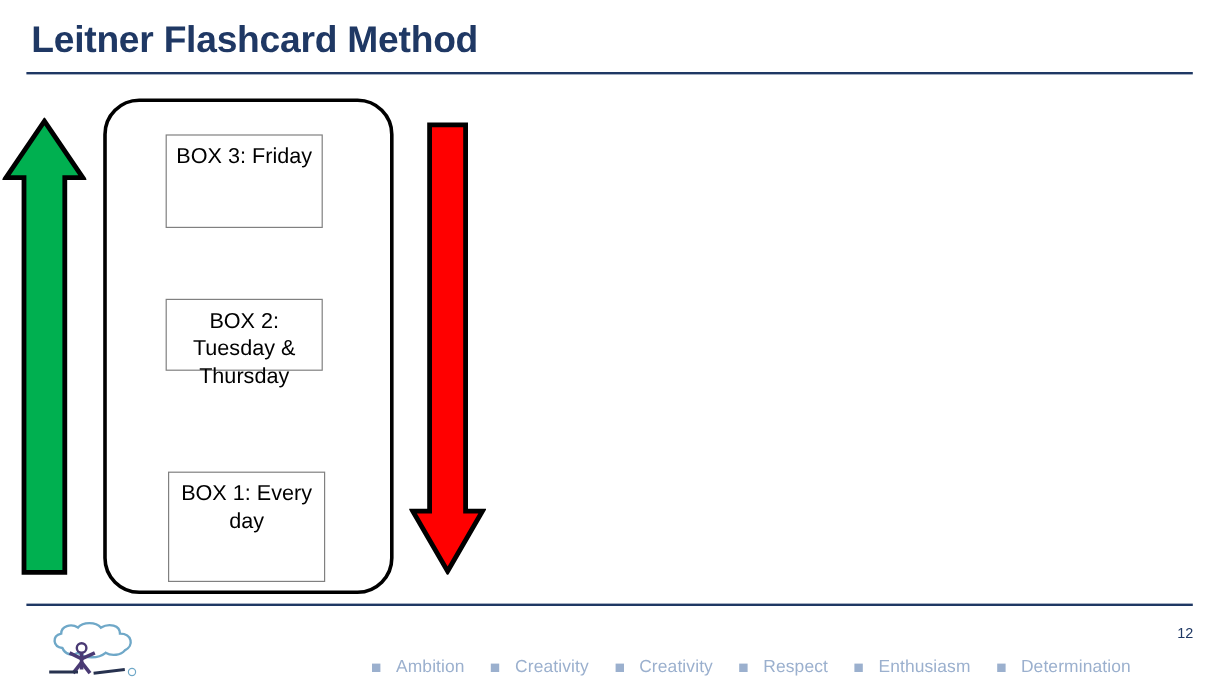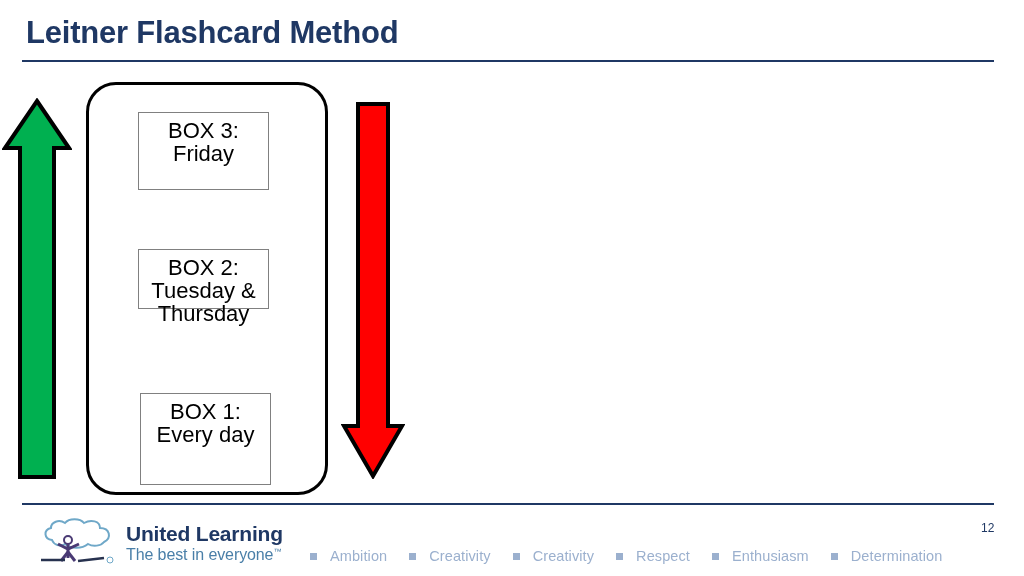--- a/index.html
+++ b/index.html
@@ -49,21 +49,21 @@
     background: #ffffff;
   }
 
   
   .leitner-box {
     position: absolute;
     border: 1px solid #808080;
     box-sizing: border-box;
     background: #ffffff;
     text-align: center;
-    font-size: 22px;
+    font-size: 18px;
     color: #000000;
     line-height: 23px;
     padding-top: 6px;
   }
   #box3 { left: 138px; top: 112px;  width: 131px; height: 78px; }
   #box2 { left: 138px; top: 249px;  width: 131px; height: 60px; }
   #box1 { left: 140px; top: 393px;  width: 131px; height: 92px; }
 
   
   .arrow-svg {
@@ -179,24 +179,20 @@
       <path d="M14 22 C6 21 5 12 13 10 C13 4 21 1 27 5 C31 0 42 0 46 5 C53 1 62 3 62 10 C72 10 74 20 66 24 C63 28 55 29 50 26 C44 31 33 31 27 26 C22 29 16 27 14 22 Z" fill="none" stroke="#6FA8C8" stroke-width="2"></path>
       <circle cx="30" cy="22" r="4" fill="none" stroke="#4A3A74" stroke-width="2"></circle>
       <path d="M30 26 L30 40" stroke="#4A3A74" stroke-width="3" fill="none"></path>
       <path d="M20 26 L30 31 L41 26" stroke="#4A3A74" stroke-width="3" fill="none"></path>
       <path d="M30 34 L23 43" stroke="#4A3A74" stroke-width="3" fill="none"></path>
       <path d="M30 34 L37 43" stroke="#4A3A74" stroke-width="3" fill="none"></path>
       <path d="M3 42 L27 42" stroke="#27324F" stroke-width="2.5" fill="none"></path>
       <path d="M40 43 L66 40" stroke="#27324F" stroke-width="2.5" fill="none"></path>
       <circle cx="72" cy="42" r="3" fill="none" stroke="#6FA8C8" stroke-width="1"></circle>
     </svg>
-    <div class="logo-text">
-      <span class="logo-name">United Learning</span>
-      <span class="logo-tagline"><span>The best in everyone</span><span class="logo-tm">™</span></span>
-    </div>
   </div>
 
   <div class="values">
     <span class="value-item">
       <span class="value-bullet"></span>
       <span class="value-label">Ambition</span>
     </span>
     <span class="value-item">
       <span class="value-bullet"></span>
       <span class="value-label">Creativity</span>

